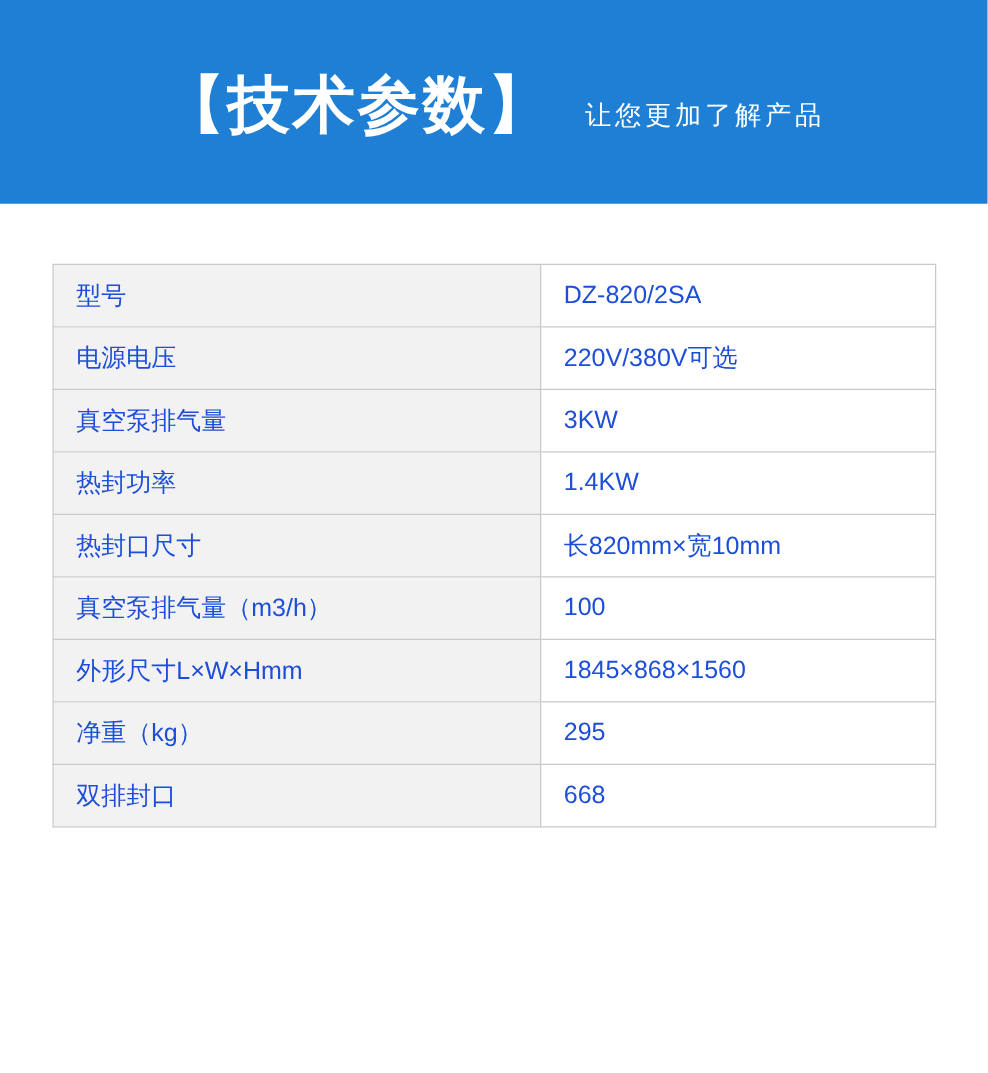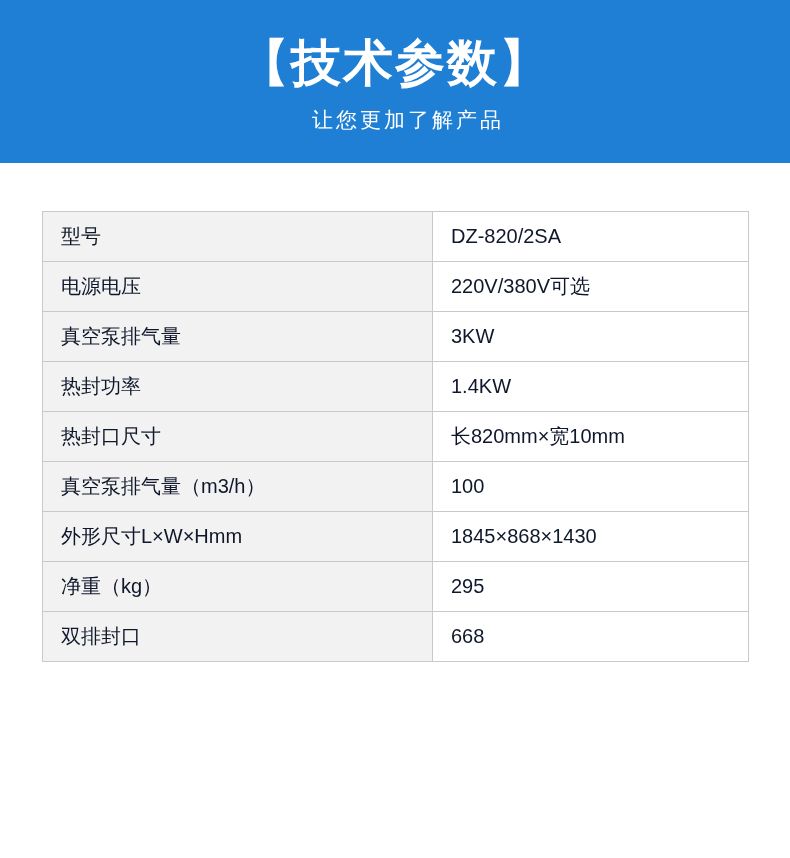--- a/index.html
+++ b/index.html
@@ -17,21 +17,21 @@
     position: relative;
     width: 790px;
     height: 858px;
     box-sizing: border-box;
   }
   .banner {
     width: 790px;
     height: 163px;
     background: #1f7fd4;
     display: flex;
-    flex-direction: column;
+    flex-direction: row;
     align-items: center;
     justify-content: center;
     box-sizing: border-box;
     padding-top: 6px;
   }
   .banner-title {
     color: #ffffff;
     font-size: 50px;
     font-weight: bold;
     letter-spacing: 2px;
@@ -54,21 +54,21 @@
   }
   table.spec {
     width: 706px;
     border-collapse: collapse;
     table-layout: fixed;
   }
   table.spec td {
     border: 1px solid #c9c9c9;
     height: 50px;
     font-size: 20px;
-    color: #0f172a;
+    color: #1d4ed8;
     padding: 0 0 0 18px;
     vertical-align: middle;
     box-sizing: border-box;
     white-space: nowrap;
     overflow: hidden;
   }
   table.spec td.key {
     width: 390px;
     background: #f2f2f2;
   }
@@ -109,21 +109,21 @@
         <tr>
           <td class="key">热封口尺寸</td>
           <td class="val">长820mm×宽10mm</td>
         </tr>
         <tr>
           <td class="key">真空泵排气量（m3/h）</td>
           <td class="val">100</td>
         </tr>
         <tr>
           <td class="key">外形尺寸L×W×Hmm</td>
-          <td class="val">1845×868×1430</td>
+          <td class="val">1845×868×1560</td>
         </tr>
         <tr>
           <td class="key">净重（kg）</td>
           <td class="val">295</td>
         </tr>
         <tr>
           <td class="key">双排封口</td>
           <td class="val">668</td>
         </tr>
       </tbody>

